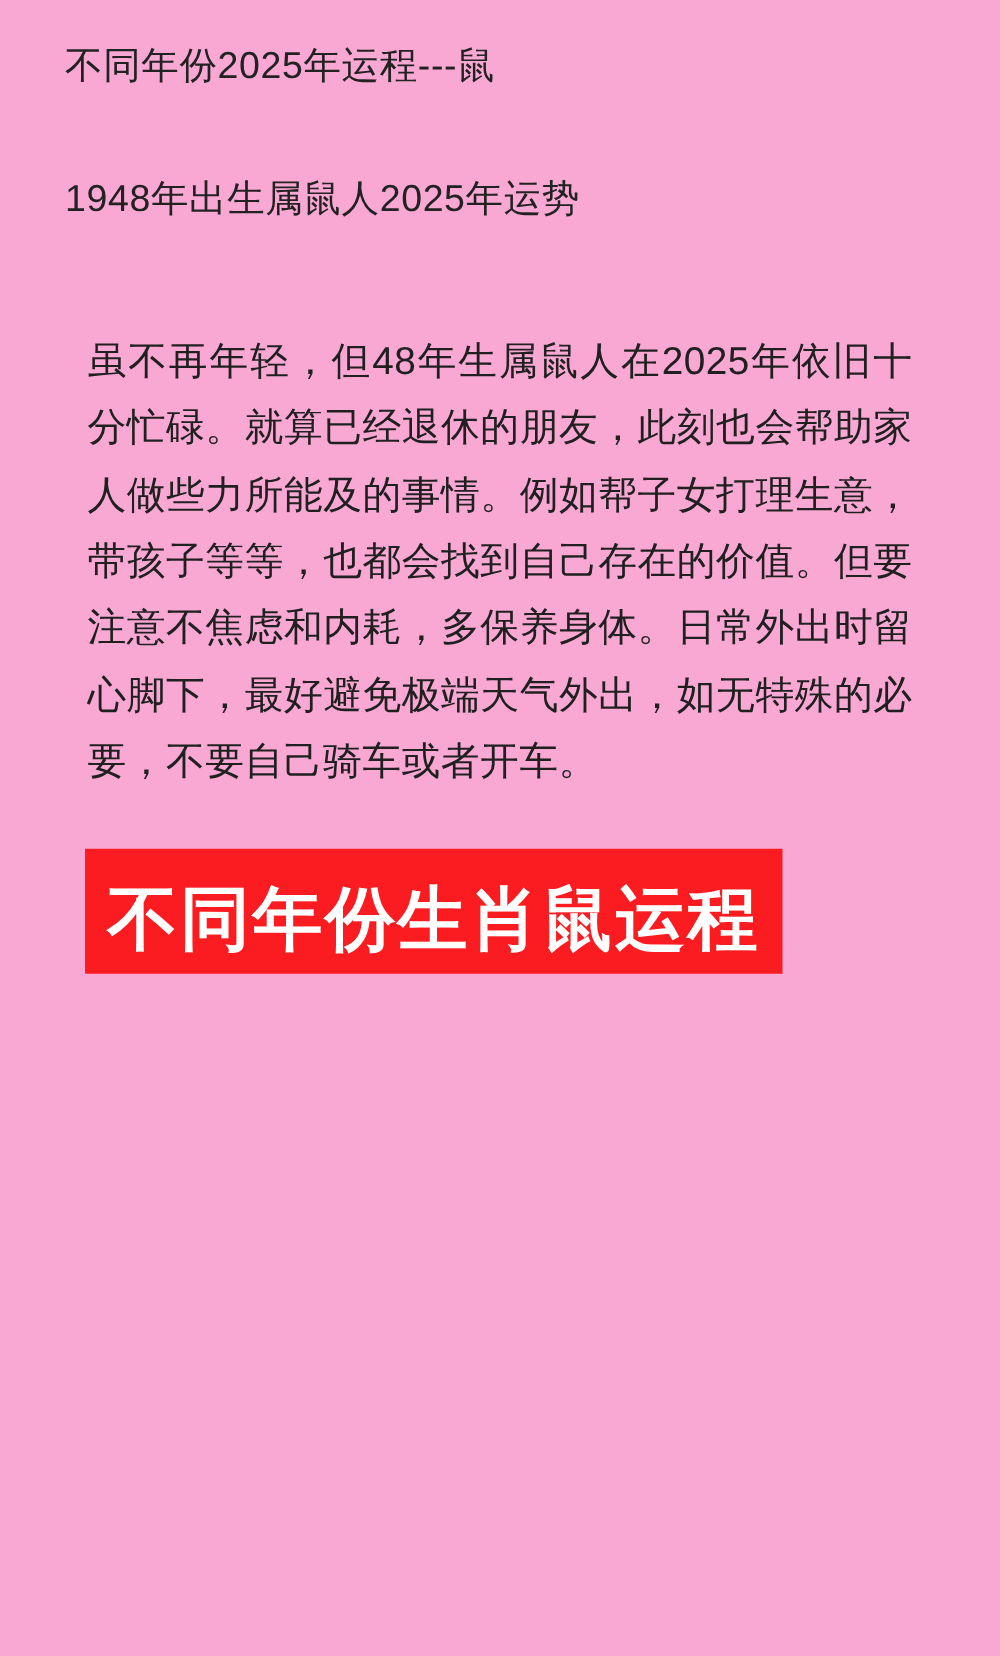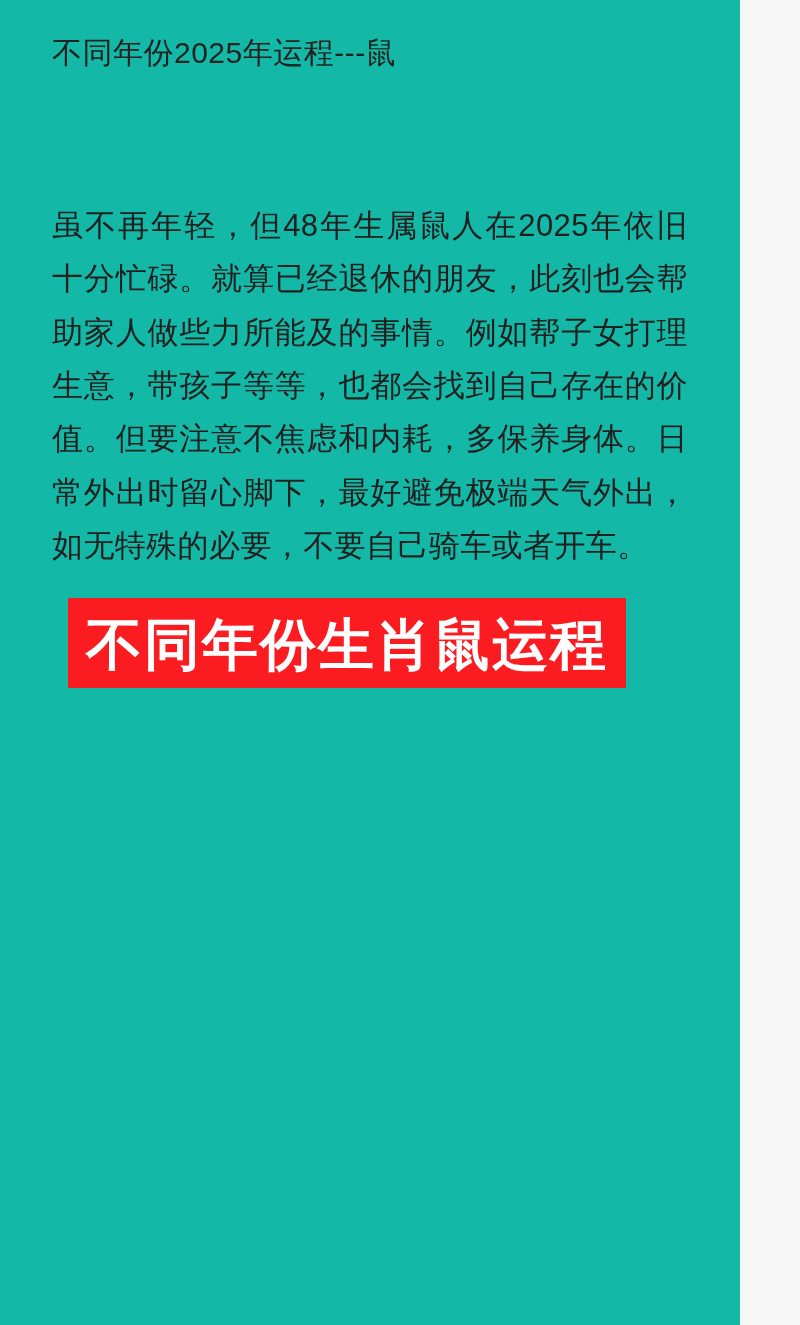--- a/index.html
+++ b/index.html
@@ -7,51 +7,51 @@
     padding: 0;
     background: #f7f7f7;
   }
   body {
     width: 800px;
     min-height: 1325px;
     font-family: "Liberation Sans", "DejaVu Sans", sans-serif;
     color: #1a1a1a;
   }
   .page {
-    width: 740px;
+    width: 800px;
     min-height: 1325px;
     box-sizing: border-box;
     padding: 30px 52px 20px 52px;
-    background: #14b8a6;
+    background: #f9a8d4;
   }
   .heading {
     font-size: 30px;
     line-height: 1.5;
     color: #222222;
     letter-spacing: 0.5px;
     margin: 0;
     padding: 0;
     font-weight: 400;
   }
   .spacer-lg { height: 62px; }
   .spacer-sm { height: 26px; }
   .body-text {
     font-size: 31px;
     line-height: 1.72;
     color: #202020;
     letter-spacing: 0.4px;
-    margin: 0;
+    margin: 18px;
     text-align: justify;
     text-justify: inter-ideograph;
     font-weight: 400;
   }
   .banner {
     background: #fb1c21;
     margin: 0 0 0 16px;
-    padding: 14px 18px 10px 18px;
+    padding: 24px 18px 10px 18px;
     display: inline-block;
     box-sizing: border-box;
   }
   .banner-text {
     color: #ffffff;
     font-size: 56px;
     line-height: 1.18;
     font-weight: bold;
     letter-spacing: 2px;
     white-space: nowrap;
@@ -63,20 +63,21 @@
 </style>
 </head>
 <body>
 
 <div class="page">
 
   <div class="heading">不同年份2025年运程---鼠</div>
 
   <div class="spacer-lg"></div>
 
+  <div class="heading">1948年出生属鼠人2025年运势</div>
 
   <div class="spacer-lg"></div>
 
   <div class="body-text">虽不再年轻，但48年生属鼠人在2025年依旧十分忙碌。就算已经退休的朋友，此刻也会帮助家人做些力所能及的事情。例如帮子女打理生意，带孩子等等，也都会找到自己存在的价值。但要注意不焦虑和内耗，多保养身体。日常外出时留心脚下，最好避免极端天气外出，如无特殊的必要，不要自己骑车或者开车。</div>
 
   <div class="spacer-sm"></div>
 
   <div class="banner-wrap">
     <div class="banner">
       <span class="banner-text">不同年份生肖鼠运程</span>

